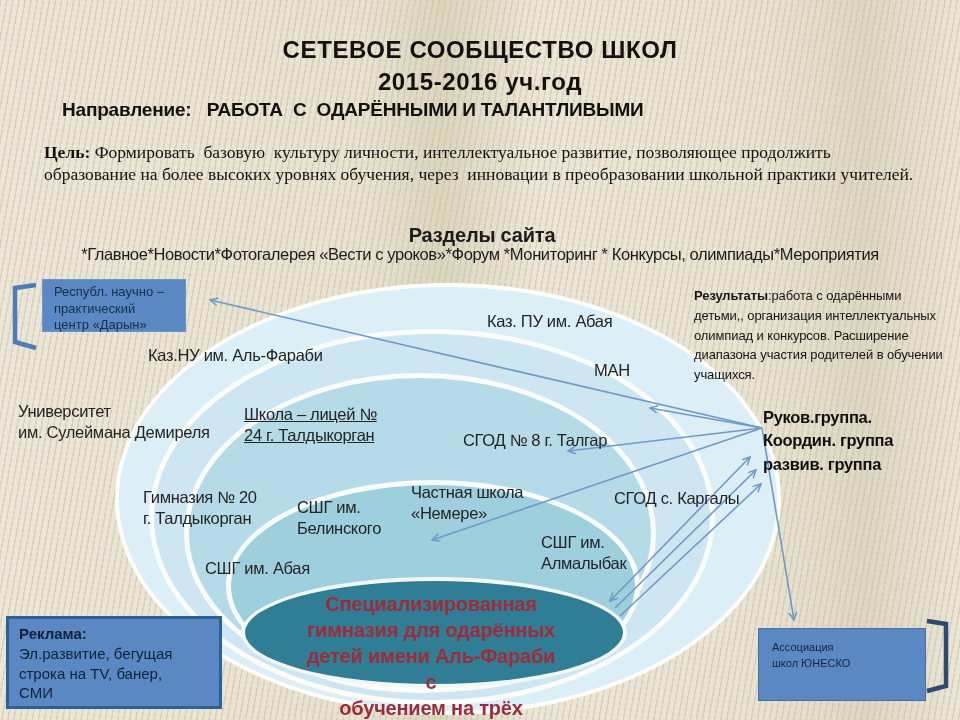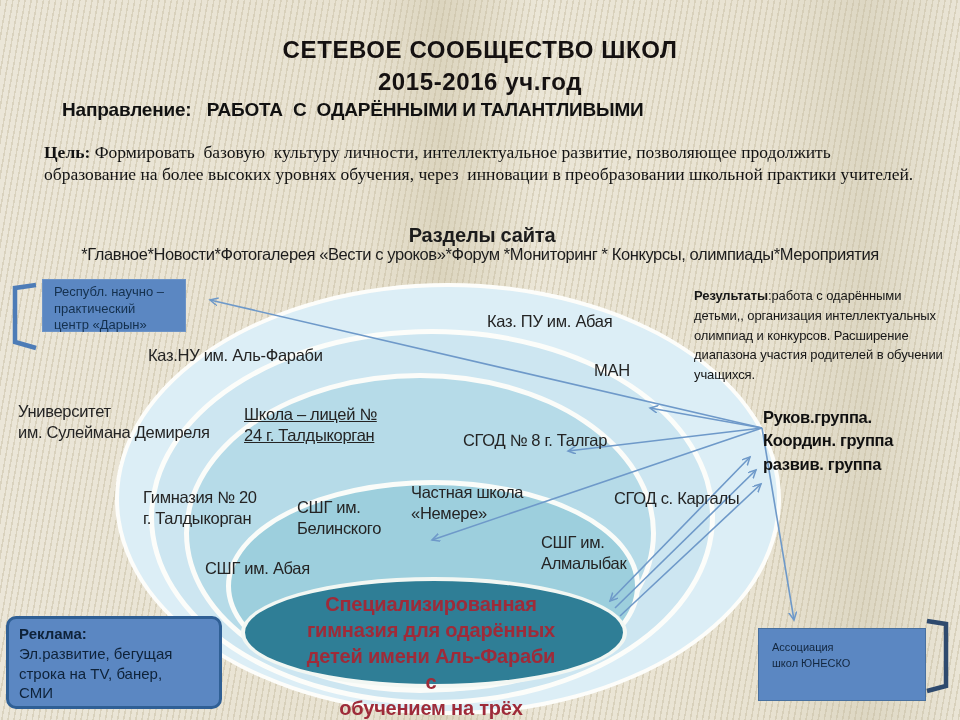--- a/index.html
+++ b/index.html
@@ -51,21 +51,21 @@
   .l-abaya{left:205px;top:558px;}
   .groups{position:absolute;left:763px;top:406px;width:150px;font-weight:bold;font-size:16.5px;
     line-height:1.42;color:#101010;letter-spacing:-0.3px;white-space:pre-line;z-index:6;}
   .results{position:absolute;left:678px;top:286px;width:254px;font-size:13px;line-height:1.52;
     color:#161616;z-index:6;letter-spacing:-0.1px;margin-left:16px;}
   
   .bluebox{position:absolute;background:#5b87c2;color:#14304e;z-index:4;
     font-size:13px;line-height:1.27;white-space:pre-line;}
   .daryn{left:42px;top:279px;width:144px;height:53px;padding:4px 0 0 11px;
     box-sizing:border-box;border:1px solid #6d94c7;}
-  .advert{left:6px;top:616px;width:216px;height:93px;border-radius:10px;
+  .advert{left:6px;top:616px;width:216px;height:93px;border-radius:0;
     border:3px solid #2f5f95;padding:5px 10px;box-sizing:border-box;
     font-size:15px;line-height:1.32;color:#0e2239;}
   .advert b{display:block;}
   .unesco{left:758px;top:628px;width:168px;height:73px;border:1px solid #48709f;
     padding:11px 0 0 13px;box-sizing:border-box;font-size:11px;line-height:1.45;color:#12263e;}
   
   .overlay{position:absolute;left:0;top:0;width:960px;height:720px;z-index:5;pointer-events:none;}
 </style>
 </head>
 <body>

